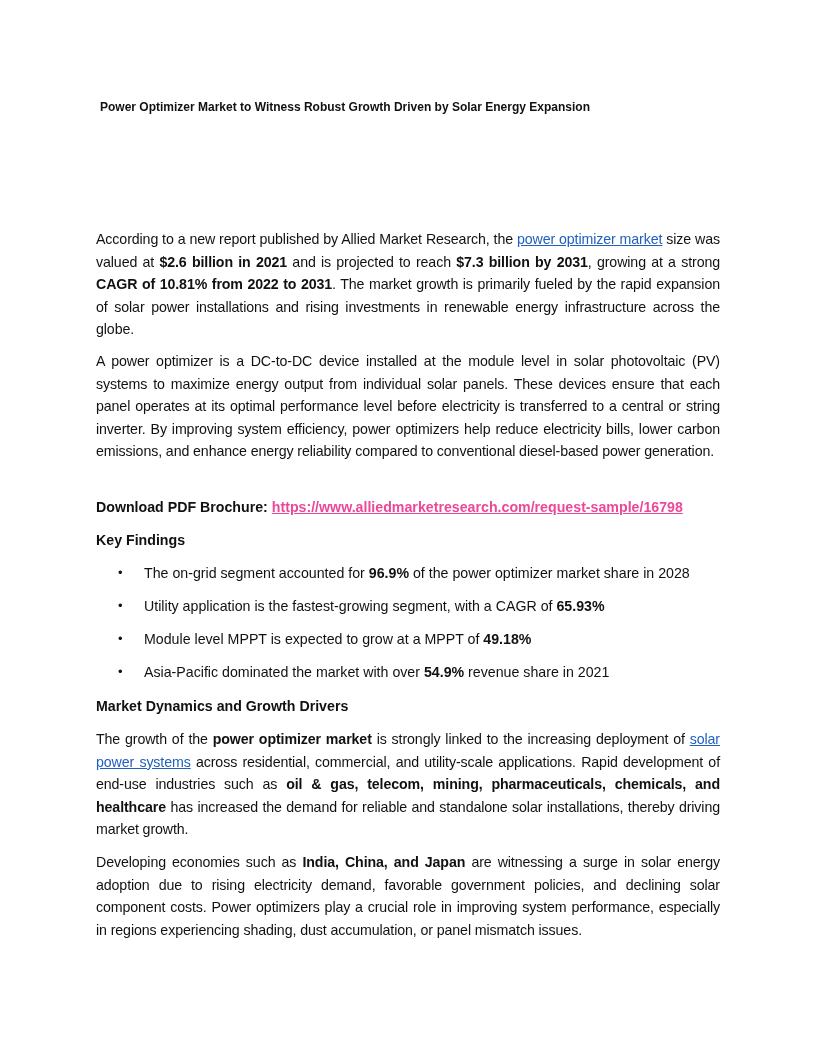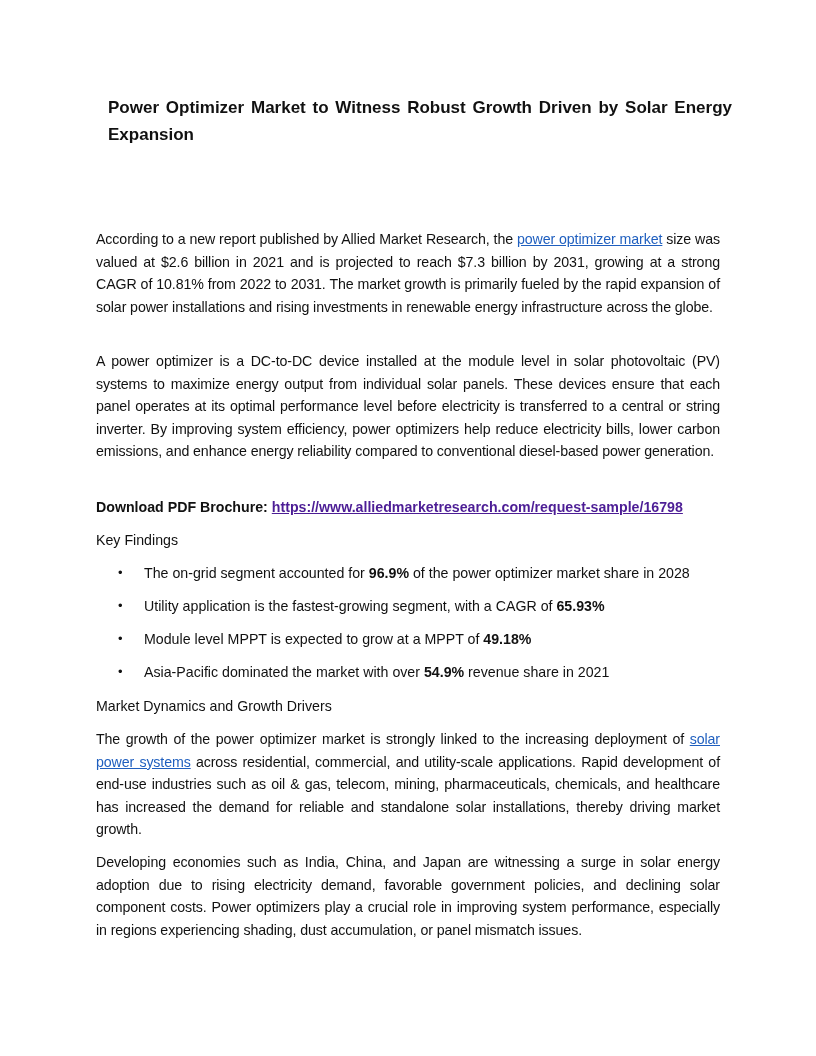--- a/index.html
+++ b/index.html
@@ -2,52 +2,52 @@
 <html><head>
 <meta charset="utf-8">
 <style>
   html, body { margin: 0; padding: 0; background: #ffffff; }
   body { width: 816px; height: 1056px; position: relative; overflow: hidden; }
   .page {
     position: absolute; left: 96px; top: 0; width: 624px;
     font-family: "Liberation Sans", sans-serif; color: #111111;
   }
   .title {
-    position: absolute; top: 94px; left: 12px; width: 624px;
-    font-size: 17px; font-weight: bold; line-height: 27px;
+    position: absolute; top: 94px; left: 4px; width: 624px;
+    font-size: 12px; font-weight: bold; line-height: 27px;
     text-align: justify; text-align-last: left; margin: 0;
   }
   .p {
     font-size: 14.2px; line-height: 22.5px; text-align: justify; margin: 0;
     letter-spacing: -0.1px;
   }
-  .p b { font-weight: normal; }
+  .p b { font-weight: bold; }
   a.link { color: #1f5fbf; text-decoration: underline; }
   .abs { position: absolute; left: 0; width: 624px; }
   ul.findings { list-style: none; margin: 0; padding: 0; }
   ul.findings li {
     position: relative; padding-left: 48px; font-size: 14.2px; line-height: 22px; height: 33px;
   }
   ul.findings li .bullet {
     position: absolute; left: 22px; top: 0; font-size: 13px;
   }
-  .head { font-size: 14.2px; font-weight: normal; line-height: 22px; margin: 0; }
+  .head { font-size: 14.2px; font-weight: bold; line-height: 22px; margin: 0; }
 </style>
 </head>
 <body>
 
 <div class="page">
 
   <h1 class="title">Power Optimizer Market to Witness Robust Growth Driven by Solar Energy Expansion</h1>
 
   <p class="p abs" style="top:228px;"><span>According to a new report published by Allied Market Research, the </span><a class="link" href="#" style="color: rgb(31, 95, 191);">power optimizer market</a><span> size was valued at </span><b>$2.6 billion in 2021</b><span> and is projected to reach </span><b>$7.3 billion by 2031</b><span>, growing at a strong </span><b>CAGR of 10.81% from 2022 to 2031</b><span>. The market growth is primarily fueled by the rapid expansion of solar power installations and rising investments in renewable energy infrastructure across the globe.</span></p>
 
   <p class="p abs" style="top:350px;">A power optimizer is a DC-to-DC device installed at the module level in solar photovoltaic (PV) systems to maximize energy output from individual solar panels. These devices ensure that each panel operates at its optimal performance level before electricity is transferred to a central or string inverter. By improving system efficiency, power optimizers help reduce electricity bills, lower carbon emissions, and enhance energy reliability compared to conventional diesel-based power generation.</p>
 
-  <p class="head abs" style="top:496px; font-weight:bold;"><span>Download PDF Brochure: </span><a class="link" href="#" style="color: #4c1d95;">https://www.alliedmarketresearch.com/request-sample/16798</a></p>
+  <p class="head abs" style="top:496px; font-weight:bold;"><span>Download PDF Brochure: </span><a class="link" href="#" style="color: #ec4899;">https://www.alliedmarketresearch.com/request-sample/16798</a></p>
 
   <p class="head abs" style="top:529px;">Key Findings</p>
 
   <ul class="findings abs" style="top:562px;">
     <li><span class="bullet">•</span><span>The on-grid segment accounted for </span><b>96.9%</b><span> of the power optimizer market share in 2028</span></li>
     <li><span class="bullet">•</span><span>Utility application is the fastest-growing segment, with a CAGR of </span><b>65.93%</b><span></span></li>
     <li><span class="bullet">•</span><span>Module level MPPT is expected to grow at a MPPT of </span><b>49.18%</b><span></span></li>
     <li><span class="bullet">•</span><span>Asia-Pacific dominated the market with over </span><b>54.9%</b><span> revenue share in 2021</span></li>
   </ul>
 

